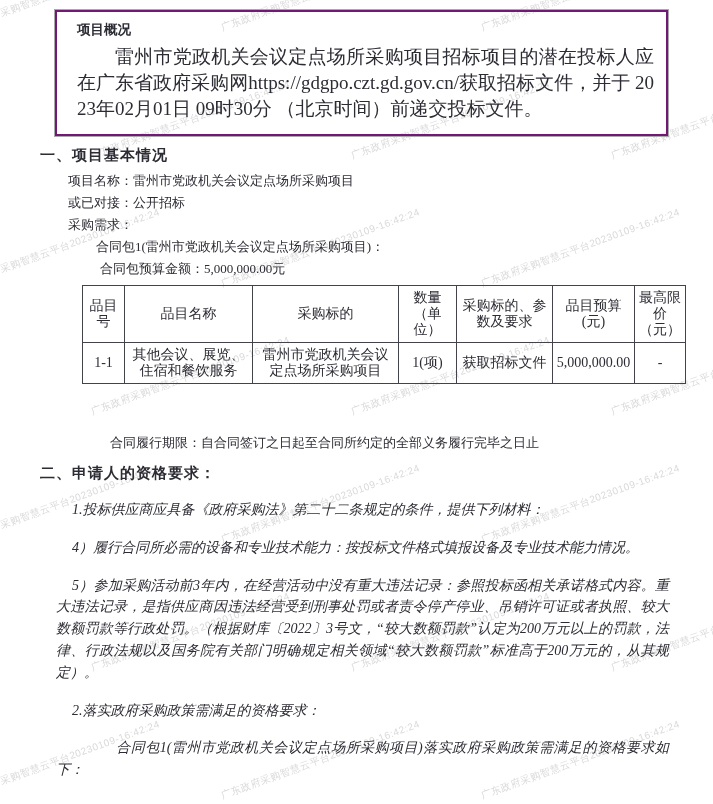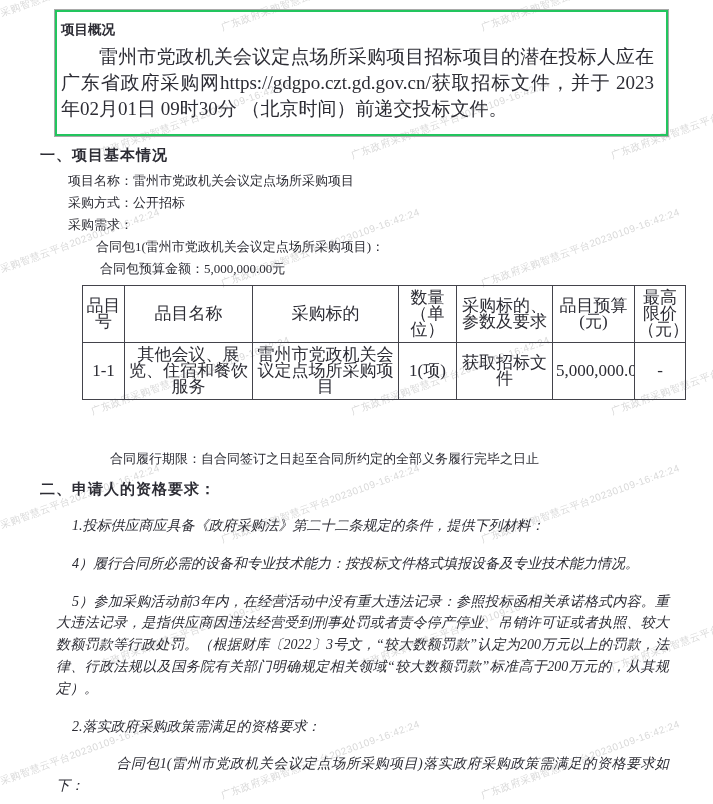--- a/index.html
+++ b/index.html
@@ -30,23 +30,23 @@
     letter-spacing: .5px;
     white-space: nowrap;
     transform: rotate(-20deg);
     opacity: .55;
   }
   .content { position: relative; z-index: 1; }
   
   .overview-box {
     margin-left: 15px;
     width: 613px;
-    border: 2px solid #22c55e;
+    border: 2px solid #701a75;
     box-shadow: 0 0 0 1px #a9a9a9;
-    padding: 6px 12px 12px 4px;
+    padding: 6px 12px 12px 20px;
   }
   .overview-title {
     font-weight: bold;
     font-size: 13.5px;
     margin: 3px 0 5px 0;
   }
   .overview-body {
     font-size: 19px;
     line-height: 26px;
     text-align: justify;
@@ -69,21 +69,21 @@
     padding-left: 28px;
   }
   .sub1 { padding-left: 56px; }
   .sub2 { padding-left: 60px; font-family: Liberation Serif, serif; }
   
   table.items {
     border-collapse: collapse;
     table-layout: fixed;
     width: 603px;
     margin: 5px 0 0 42px;
-    font-size: 17px;
+    font-size: 14px;
   }
   table.items th, table.items td {
     border: 1px solid #43434b;
     text-align: center;
     vertical-align: middle;
     padding: 4px 3px;
     line-height: 16px;
     font-weight: normal;
     overflow: hidden;
   }
@@ -136,21 +136,21 @@
 <div class="page">
   <div class="content">
 
     <div class="overview-box">
       <div class="overview-title">项目概况</div>
       <p class="overview-body">雷州市党政机关会议定点场所采购项目招标项目的潜在投标人应在广东省政府采购网https://gdgpo.czt.gd.gov.cn/获取招标文件，并于 2023年02月01日 09时30分 （北京时间）前递交投标文件。</p>
     </div>
 
     <div class="sec-heading">一、项目基本情况</div>
     <div class="info-line">项目名称：雷州市党政机关会议定点场所采购项目</div>
-    <div class="info-line">采购方式：公开招标</div>
+    <div class="info-line">或已对接：公开招标</div>
     <div class="info-line">采购需求：</div>
     <div class="info-line sub1">合同包1(雷州市党政机关会议定点场所采购项目)：</div>
     <div class="info-line sub2">合同包预算金额：5,000,000.00元</div>
 
     <table class="items">
       <colgroup>
         <col style="width:42px">
           <col style="width:128px">
           <col style="width:146px">
         <col style="width:58px">

